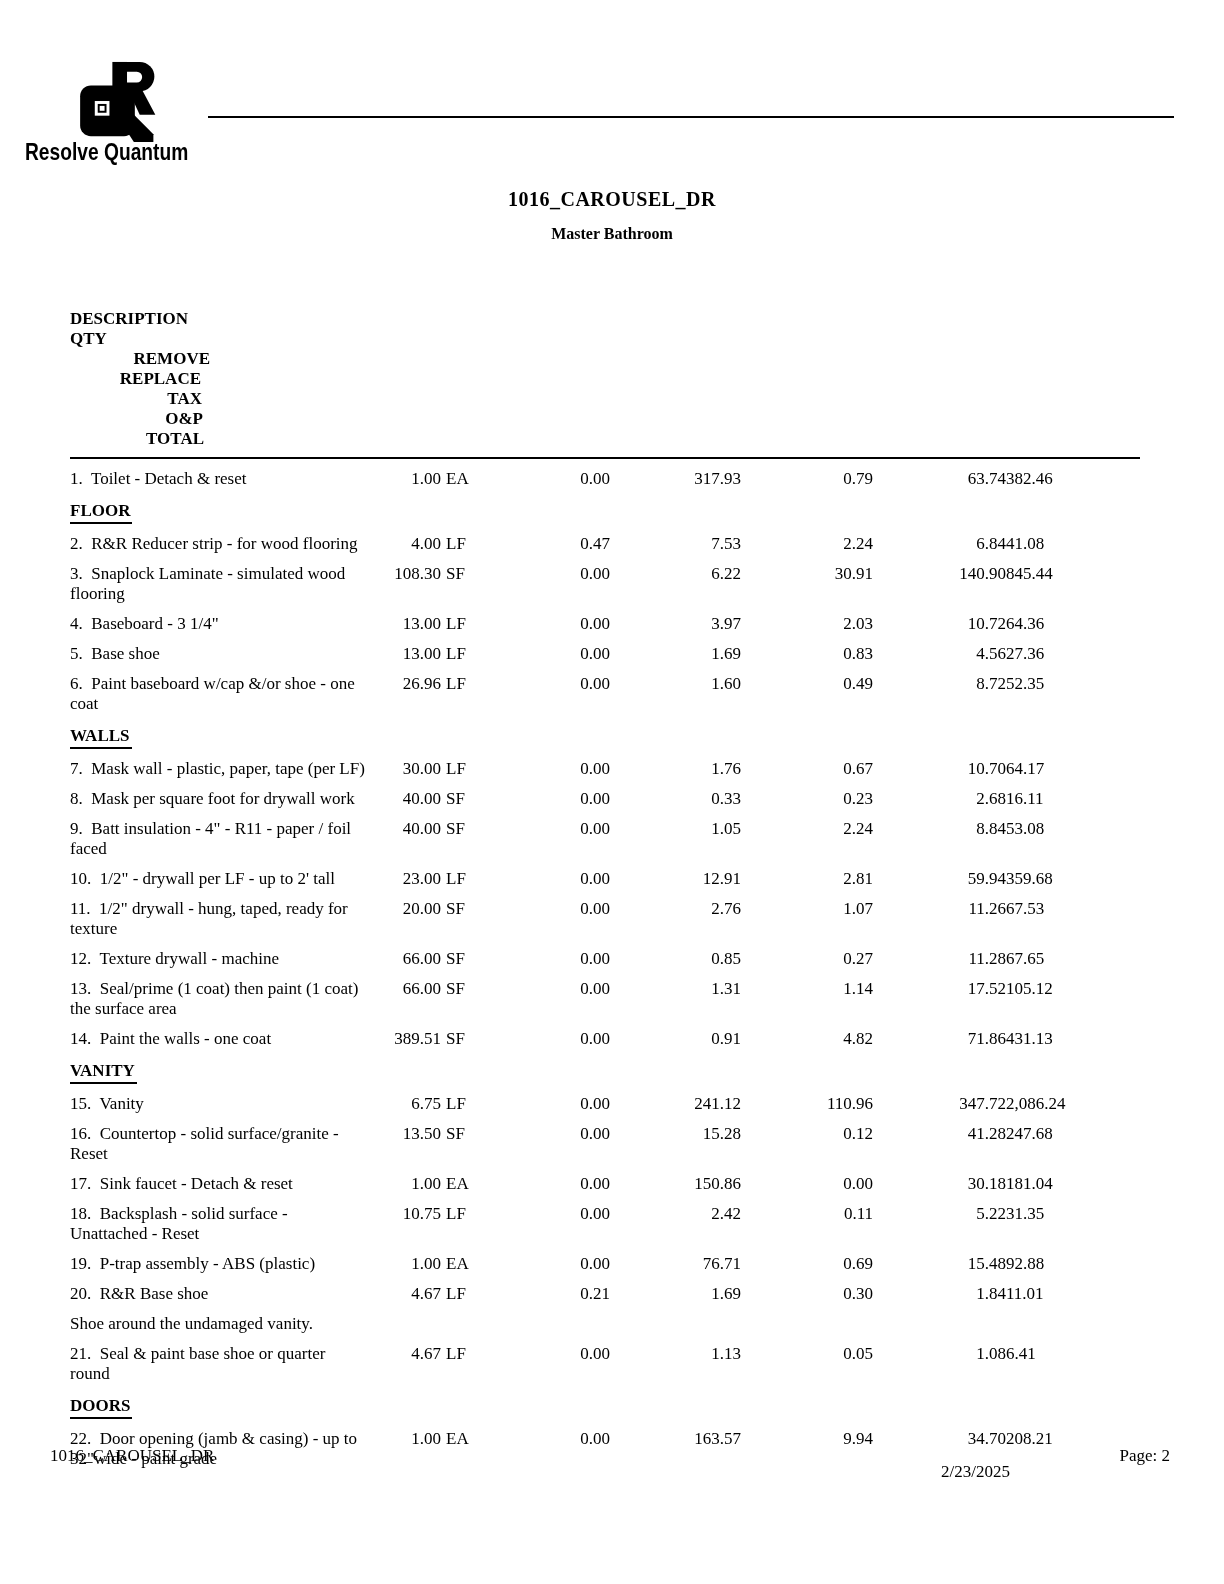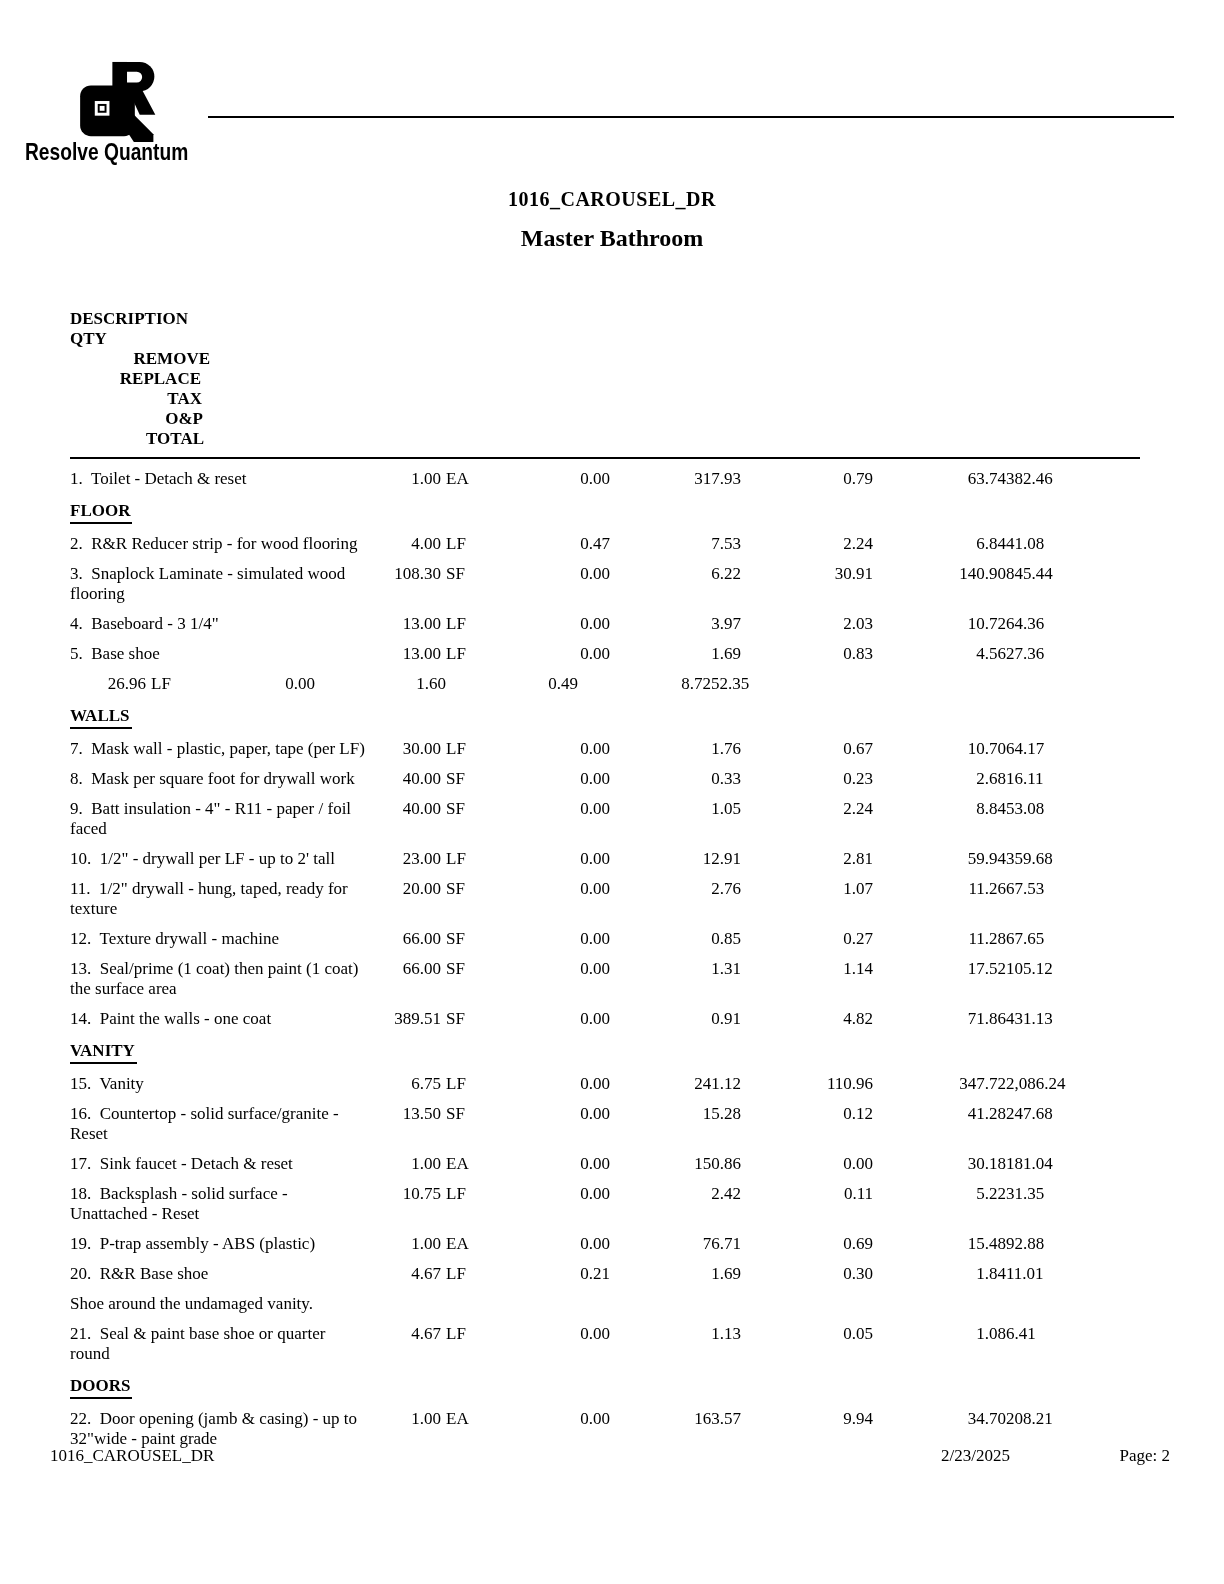--- a/index.html
+++ b/index.html
@@ -18,21 +18,21 @@
   .brand-name{
     font-family:"Liberation Sans", sans-serif;
     font-weight:bold;font-size:24px;line-height:24px;
     transform:scaleX(0.80);transform-origin:left center;
     white-space:nowrap;margin-top:-4px;letter-spacing:0;
   }
   .head-rule{position:absolute;top:116px;left:208px;right:50px;border-top:2px solid #000;}
   
   .titles{position:absolute;top:188px;left:0;right:0;text-align:center;}
   .doc-title{font-size:20px;font-weight:bold;letter-spacing:0.5px;}
-  .doc-subtitle{font-size:24px;font-weight:bold;margin-top:14px;}
+  .doc-subtitle{font-size:16px;font-weight:bold;margin-top:14px;}
   
   .estimate{position:absolute;top:298px;left:70px;right:84px;font-size:17px;}
   .t-group{margin-left:260px;border-bottom:2px solid #000;padding:0 0 10px 2px;}
   .t-group span{font-size:18px;font-weight:bold;}
   .t-head{display:flex;border-bottom:2px solid #000;padding:11px 0 8px;font-weight:bold;flex-direction:column;}
   .t-head > div{text-align:right;}
   .t-head .c-desc{text-align:left;}
   .c-desc{width:295px;}
   .c-qty{width:105px;display:flex;}
   .c-qtynum{flex:1;text-align:right;}
@@ -42,21 +42,21 @@
   .c-tax{width:132px;text-align:right;}
   .c-op{width:133px;text-align:right;}
   .c-total{width:134px;text-align:left;}
   .t-row{display:flex;margin-top:10px;line-height:20px;align-items:flex-start;}
   .t-row > div{flex-shrink:0;}
   .t-section{margin-top:12px;line-height:20px;}
   .t-section span{display:inline-block;font-weight:bold;border-bottom:2px solid #000;padding:0 2px 1px 0;}
   .t-note{margin-top:10px;line-height:20px;}
   
   .footer{position:absolute;top:1446px;left:50px;right:54px;font-size:17px;line-height:20px;}
-  .footer-date{position:absolute;right:160px;top:0;}
+  .footer-date{position:absolute;right:160px;top:16px;}
   .footer-page{position:absolute;right:0;top:0;}
 </style>
 </head>
 <body>
 
 <div class="page">
 
   <div class="logo">
     <svg class="logo-mark" width="118" height="84" viewBox="0 0 120 86" aria-hidden="true">
       <rect x="44" y="2" width="15" height="54" fill="#000"></rect>
@@ -152,20 +152,21 @@
         <span class="c-unit">LF</span>
       </div>
       <div class="c-remove">0.00</div>
       <div class="c-replace">1.69</div>
       <div class="c-tax">0.83</div>
       <div class="c-op">4.56</div>
       <div class="c-total">27.36</div>
     </div>
 
     <div class="t-row">
+      <div class="c-desc">6.&nbsp; Paint baseboard w/cap &amp;/or shoe - one coat</div>
       <div class="c-qty">
         <span class="c-qtynum">26.96</span>
         <span class="c-unit">LF</span>
       </div>
       <div class="c-remove">0.00</div>
       <div class="c-replace">1.60</div>
       <div class="c-tax">0.49</div>
       <div class="c-op">8.72</div>
       <div class="c-total">52.35</div>
     </div>

